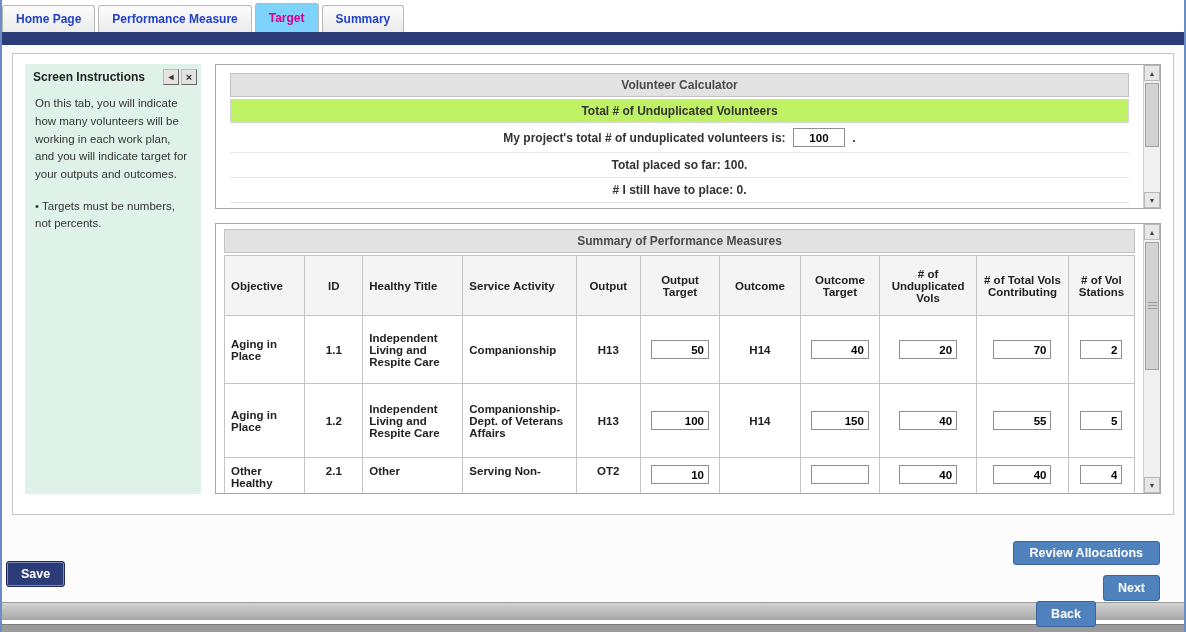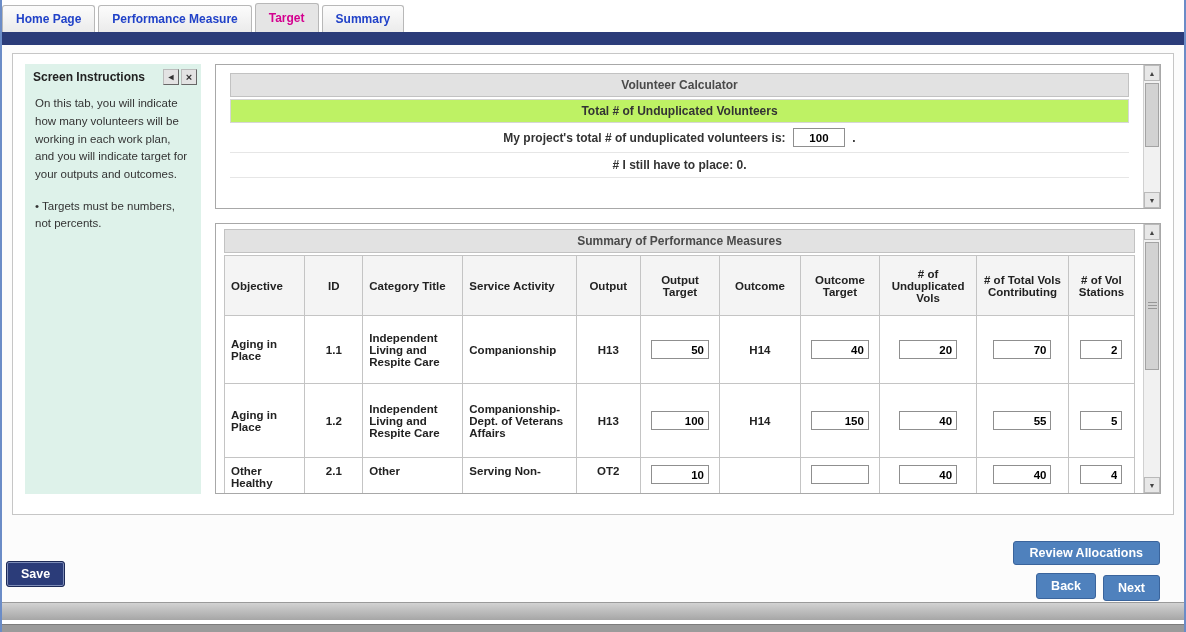--- a/index.html
+++ b/index.html
@@ -16,21 +16,21 @@
   }
 
   
   .tabbar { height:32px; display:flex; align-items:flex-end; gap:3px; padding:2px 0 0 0; background:#fff; }
   .tab {
     height:27px; padding:0 13px; display:flex; align-items:center;
     background:linear-gradient(#fcfcfc,#ebebeb);
     border:1px solid #b8b8b8; border-bottom:none; border-radius:3px 3px 0 0;
     font-size:12px; font-weight:bold; color:#2142c8; cursor:pointer; white-space:nowrap;
   }
-  .tab.active { background:#e5e5e5; color:#d4008f; height:29px; }
+  .tab.active { background:#7dd3fc; color:#d4008f; height:29px; }
   .navybar { height:13px; background:#2b3c79; }
 
   
   .workspace { height:557px; position:relative; background:#fcfcfc; padding:8px 10px 0 10px; }
   .content-panel {
     height:462px; border:1px solid #c6c6c6; background:#fff;
     padding:10px 12px; display:flex; gap:14px;
   }
 
   
@@ -91,21 +91,21 @@
   .cell-input.narrow { width:42px; }
   .pm td.inputcell { text-align:center; }
 
   
   .btn {
     position:absolute; display:inline-block; text-align:center; cursor:pointer;
     font-size:12.5px; font-weight:bold; color:#fff; border-radius:3px;
     padding:5px 12px; background:#4f81bd; border:1px solid #3a649c;
   }
   .btn-review { right:24px; top:496px; padding:4px 16px; }
-  .btn-back { right:88px; top:528px; padding:5px 14px; }
+  .btn-back { right:88px; top:556px; padding:5px 14px; }
   .btn-next { right:24px; top:530px; padding:5px 14px; }
   .btn-save {
     left:4px; top:516px; background:#2b3c79; border:1px solid #1d2a57;
     box-shadow:inset 0 0 0 1px #7e8db8; padding:5px 14px;
   }
 
   
   .statusbar { height:18px; background:linear-gradient(#d2d2d2,#a6a6a6); border-top:1px solid #9a9a9a; }
   .white-strip { height:4px; background:#fff; }
   .bottom-edge { height:8px; background:#9b9b9b; border-top:1px solid #7d7d7d; }
@@ -148,20 +148,21 @@
 
         <div class="calc-box">
           <div class="calc-content">
             <div class="bar-title">Volunteer Calculator</div>
             <div class="bar-sub">Total # of Unduplicated Volunteers</div>
             <div class="calc-row">
               <span>My project's total # of unduplicated volunteers is:</span>
               <input class="calc-input" type="text" value="100" style="">
               <span>.</span>
             </div>
+            <div class="calc-row">Total placed so far: 100.</div>
             <div class="calc-row"># I still have to place: 0.</div>
           </div>
           <div class="scrollbar">
             <div class="sb-btn">▲</div>
             <div class="sb-track">
               <div class="sb-thumb calc"></div>
             </div>
             <div class="sb-btn">▼</div>
           </div>
         </div>
@@ -180,21 +181,21 @@
                   <col style="width:78px">
                   <col style="width:77px">
                 <col style="width:94px">
                   <col style="width:89px">
                   <col style="width:64px">
               </colgroup>
               <tbody>
                   <tr>
                 <th class="left">Objective</th>
                 <th>ID</th>
-                <th class="left">Category Title</th>
+                <th class="left">Healthy Title</th>
                 <th class="left">Service Activity</th>
                 <th>Output</th>
                 <th>Output Target</th>
                 <th>Outcome</th>
                 <th>Outcome Target</th>
                 <th># of Unduplicated Vols</th>
                 <th># of Total Vols Contributing</th>
                 <th># of Vol Stations</th>
               </tr>
               <tr class="r1">

